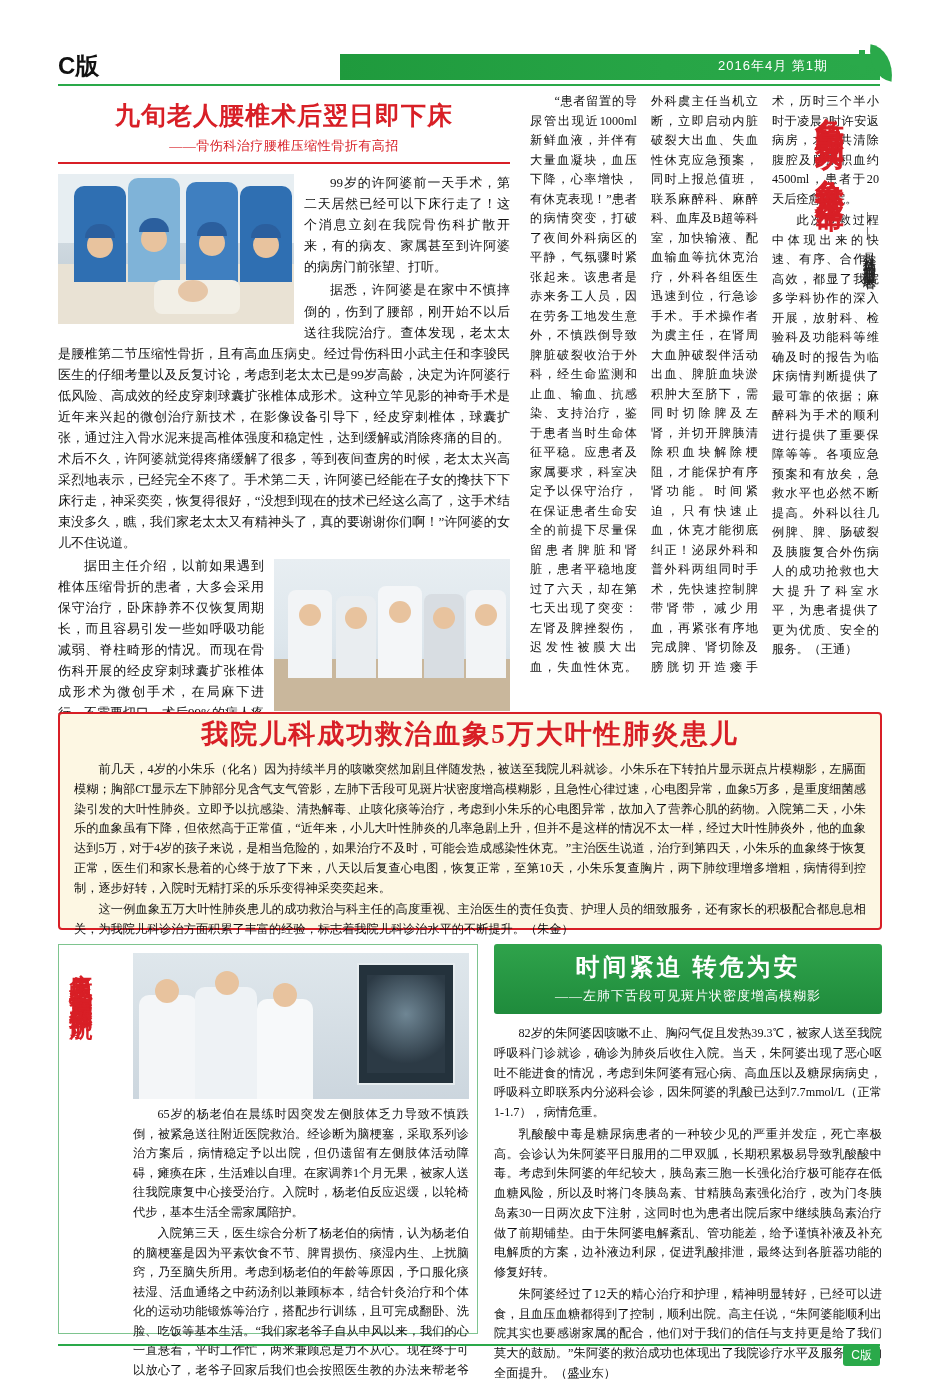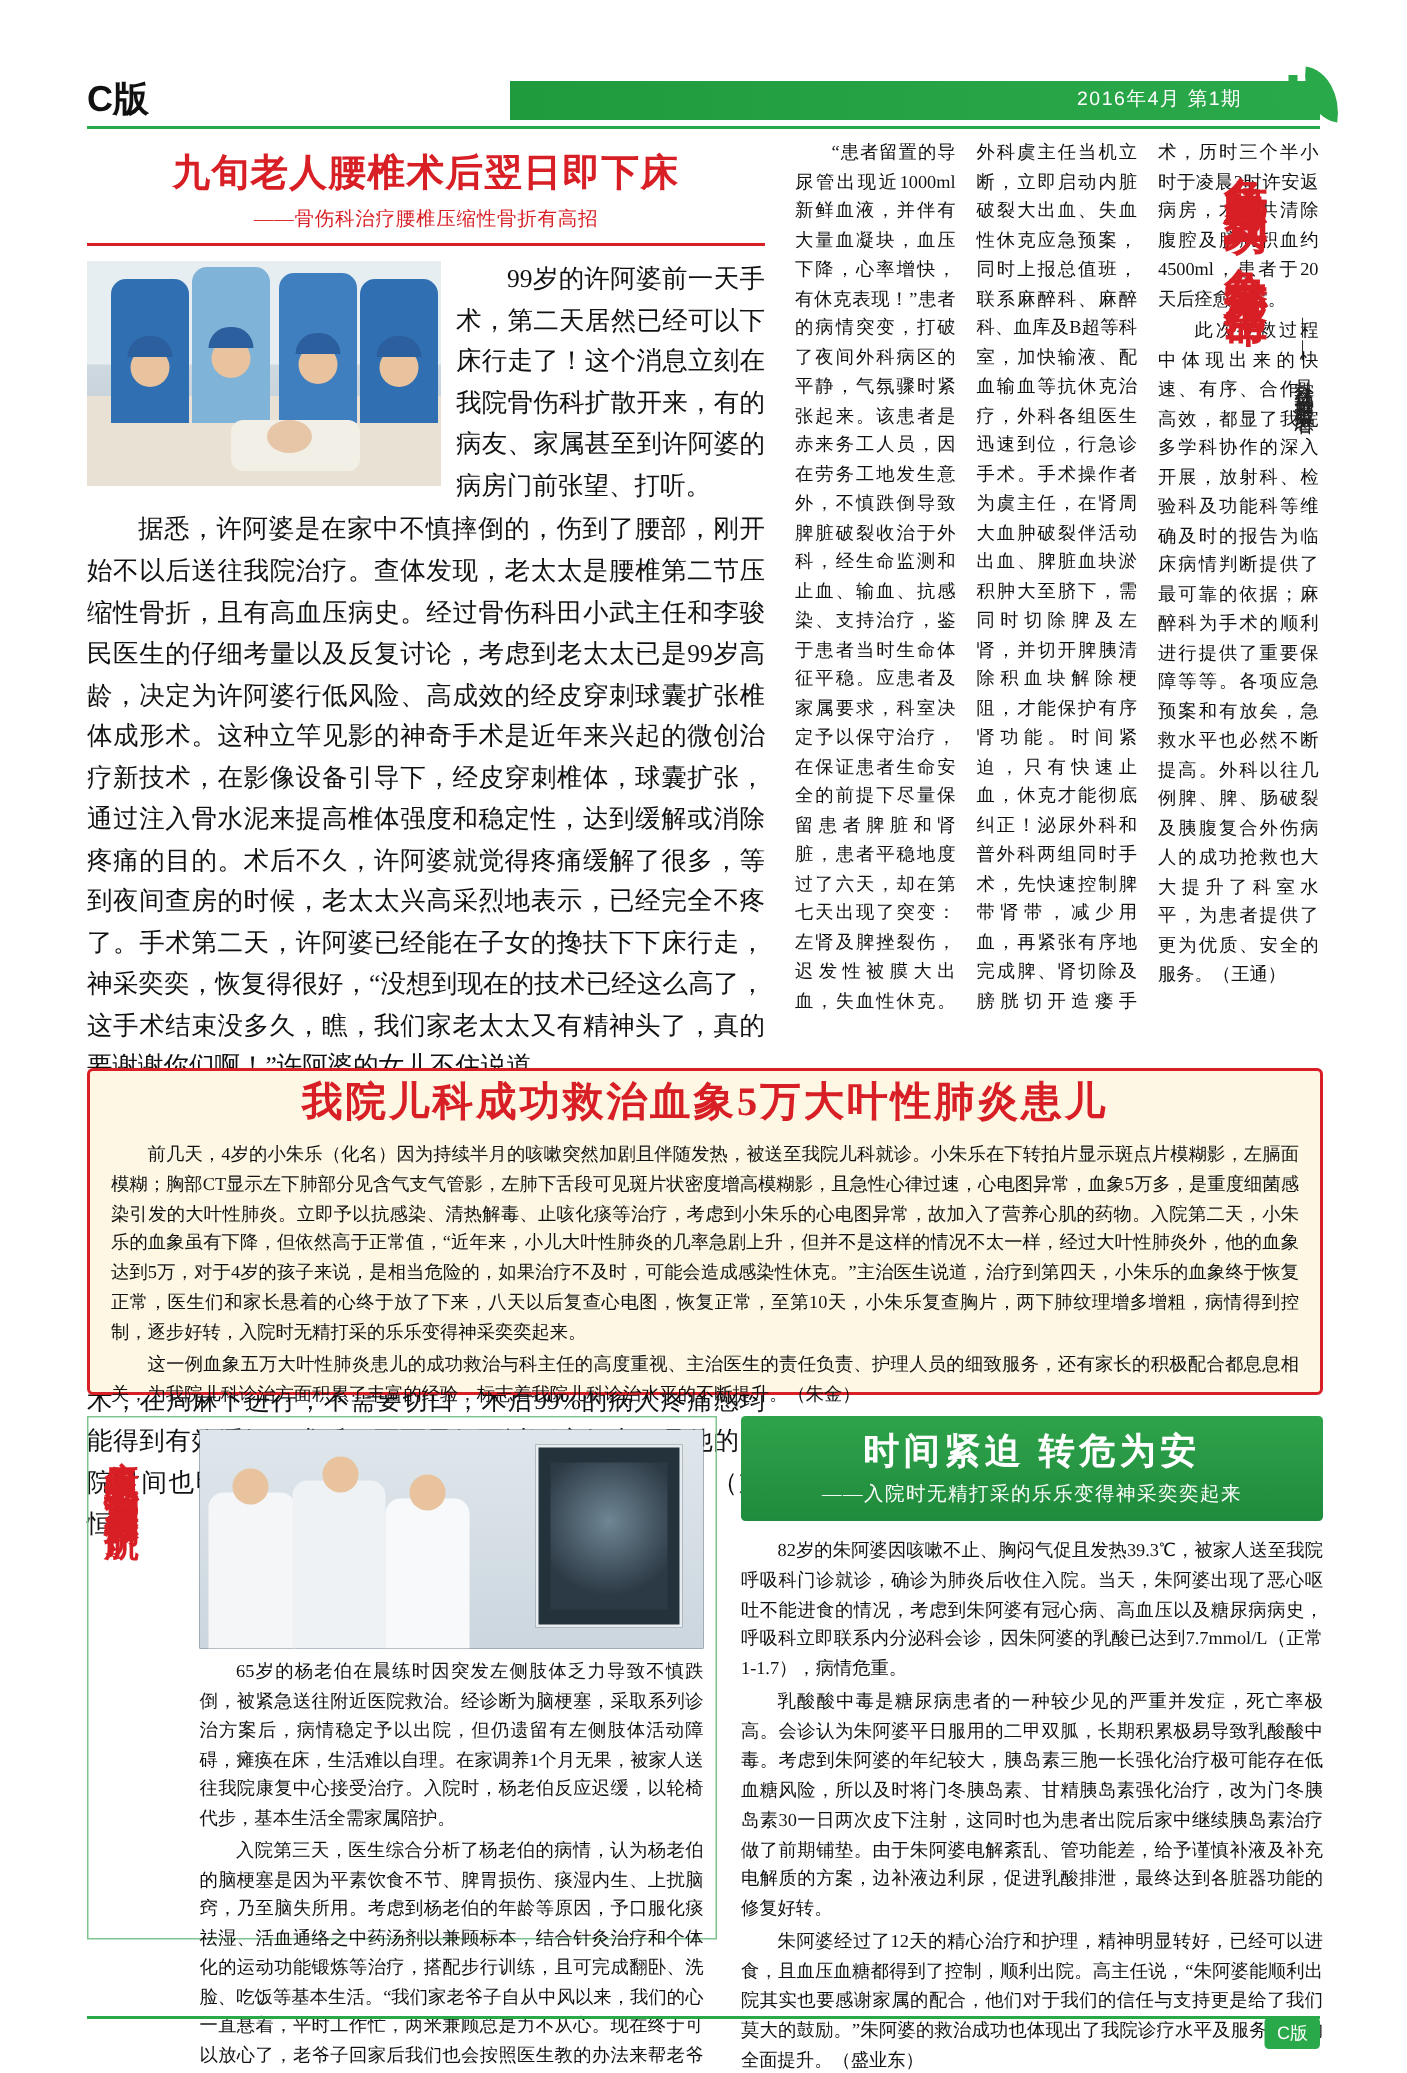--- a/index.html
+++ b/index.html
@@ -78,21 +78,21 @@
   .redline{
     height:2px;background:#d81f26;margin:7px 0 8px 0;
   }
   .photo{
     background:#2b3a4a;position:relative;overflow:hidden;
   }
   .photo.p1{
     float:left;width:236px;height:150px;margin:2px 10px 6px 0;
   }
   .body-col{
-    font-size:17px;line-height:1.62;text-align:justify;
+    font-size:13px;line-height:1.62;text-align:justify;
     color:#111;
   }
   .body-col p{margin:0 0 2px 0;text-indent:2em;}
 
   .photo.p2{
     float:right;width:236px;height:152px;margin:4px 0 6px 10px;
   }
 
   
   .scene{position:absolute;inset:0;}
@@ -158,21 +158,21 @@
     text-align:center;color:#d81f26;font-size:27px;font-weight:bold;
     letter-spacing:2px;margin:2px 0 8px 0;
   }
   .art3 .cols{
     font-size:12.2px;line-height:1.62;text-align:justify;color:#111;
   }
   .art3 .cols p{margin:0 0 2px 0;text-indent:2em;}
 
   
   .art4{
-    position:absolute;left:58px;top:944px;width:420px;height:349px;
+    position:absolute;left:58px;top:944px;width:420px;height:390px;
     border:1px solid #7ec48f;
     box-sizing:border-box;
     padding:8px;
   }
   .art4 .vtitle{
     position:absolute;left:8px;top:10px;width:58px;height:360px;
   }
   .art4 .vmain{
     writing-mode:vertical-rl;
     font-size:23px;font-weight:bold;color:#d81f26;
@@ -330,21 +330,21 @@
         <p>65岁的杨老伯在晨练时因突发左侧肢体乏力导致不慎跌倒，被紧急送往附近医院救治。经诊断为脑梗塞，采取系列诊治方案后，病情稳定予以出院，但仍遗留有左侧肢体活动障碍，瘫痪在床，生活难以自理。在家调养1个月无果，被家人送往我院康复中心接受治疗。入院时，杨老伯反应迟缓，以轮椅代步，基本生活全需家属陪护。</p>
         <p>入院第三天，医生综合分析了杨老伯的病情，认为杨老伯的脑梗塞是因为平素饮食不节、脾胃损伤、痰湿内生、上扰脑窍，乃至脑失所用。考虑到杨老伯的年龄等原因，予口服化痰祛湿、活血通络之中药汤剂以兼顾标本，结合针灸治疗和个体化的运动功能锻炼等治疗，搭配步行训练，且可完成翻卧、洗脸、吃饭等基本生活。“我们家老爷子自从中风以来，我们的心一直悬着，平时工作忙，两米兼顾总是力不从心。现在终于可以放心了，老爷子回家后我们也会按照医生教的办法来帮老爷子一起做康复。”杨老伯的家属如是说。</p>
 
       </div>
     </div>
   </div>
 
   <div class="art5">
     <div class="hdr">
       <div class="t">时间紧迫 转危为安</div>
-      <div class="s">——入院时无精打采的乐乐变得神采奕奕起来</div>
+      <div class="s">——左肺下舌段可见斑片状密度增高模糊影</div>
     </div>
     <div class="body-col">
       <p>82岁的朱阿婆因咳嗽不止、胸闷气促且发热39.3℃，被家人送至我院呼吸科门诊就诊，确诊为肺炎后收住入院。当天，朱阿婆出现了恶心呕吐不能进食的情况，考虑到朱阿婆有冠心病、高血压以及糖尿病病史，呼吸科立即联系内分泌科会诊，因朱阿婆的乳酸已达到7.7mmol/L（正常1-1.7），病情危重。</p>
       <p>乳酸酸中毒是糖尿病患者的一种较少见的严重并发症，死亡率极高。会诊认为朱阿婆平日服用的二甲双胍，长期积累极易导致乳酸酸中毒。考虑到朱阿婆的年纪较大，胰岛素三胞一长强化治疗极可能存在低血糖风险，所以及时将门冬胰岛素、甘精胰岛素强化治疗，改为门冬胰岛素30一日两次皮下注射，这同时也为患者出院后家中继续胰岛素治疗做了前期铺垫。由于朱阿婆电解紊乱、管功能差，给予谨慎补液及补充电解质的方案，边补液边利尿，促进乳酸排泄，最终达到各脏器功能的修复好转。</p>
       <p>朱阿婆经过了12天的精心治疗和护理，精神明显转好，已经可以进食，且血压血糖都得到了控制，顺利出院。高主任说，“朱阿婆能顺利出院其实也要感谢家属的配合，他们对于我们的信任与支持更是给了我们莫大的鼓励。”朱阿婆的救治成功也体现出了我院诊疗水平及服务水平的全面提升。（盛业东）</p>
     </div>
   </div>
 
   <div class="footer"></div>
   <div class="pagebadge">C版</div>

